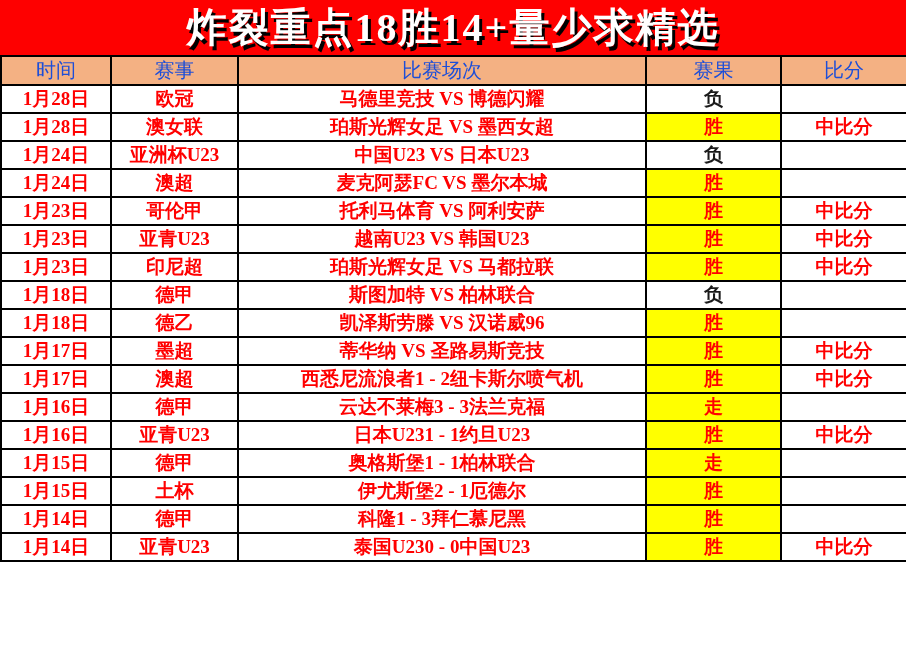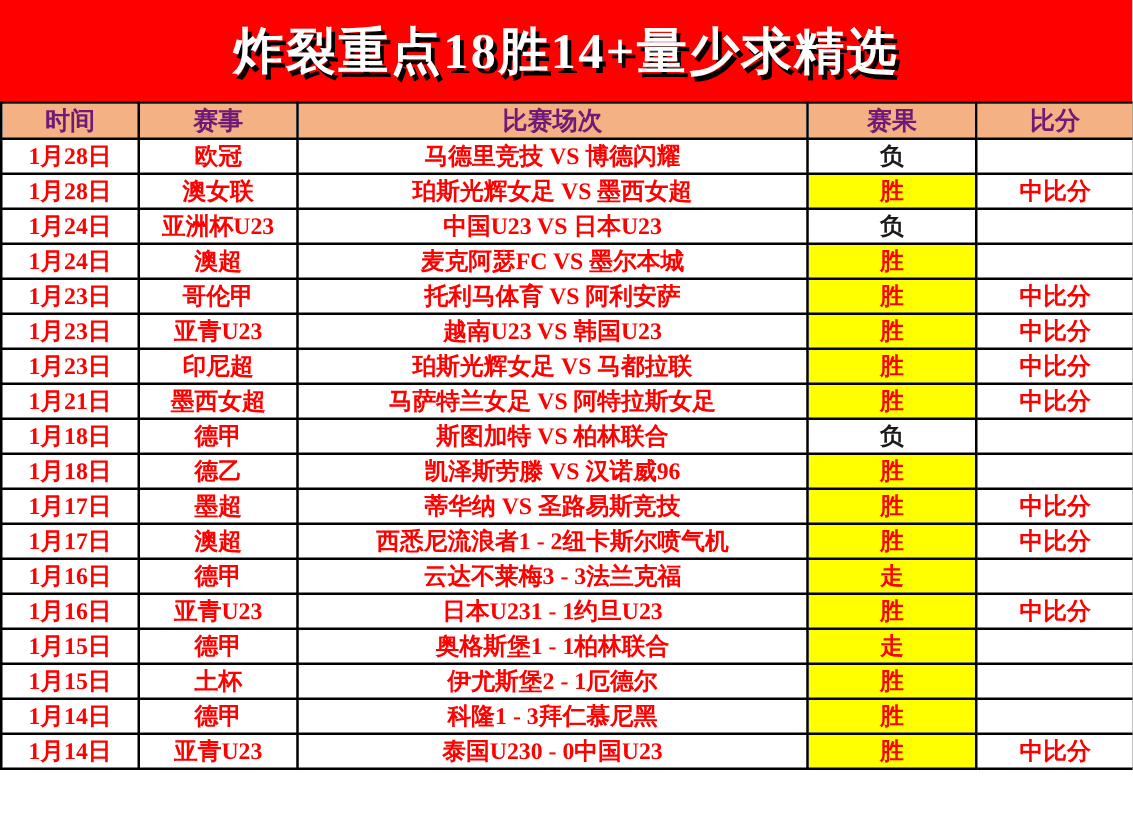--- a/index.html
+++ b/index.html
@@ -6,21 +6,21 @@
     margin: 0;
     padding: 0;
     width: 906px;
     height: 669px;
     background: #ffffff;
     font-family: "Liberation Serif", "DejaVu Serif", serif;
     overflow: hidden;
   }
   .banner {
     width: 906px;
-    height: 81px;
+    height: 55px;
     background: #FE0000;
     display: flex;
     align-items: center;
     justify-content: center;
     box-sizing: border-box;
   }
   .banner-title {
     color: #FFFFFF;
     font-size: 40px;
     font-weight: bold;
@@ -31,22 +31,22 @@
   table.results {
     width: 906px;
     border-collapse: collapse;
     table-layout: fixed;
   }
   table.results th {
     background: #F4B183;
     border: 2px solid #000000;
     height: 26px;
     font-size: 20px;
-    font-weight: bold;
-    color: #701a75;
+    font-weight: normal;
+    color: #1d4ed8;
     text-align: center;
     padding: 0;
     overflow: hidden;
   }
   table.results td {
     border: 2px solid #000000;
     height: 24px;
     font-size: 19px;
     font-weight: bold;
     text-align: center;
@@ -132,27 +132,20 @@
         <td class="c-score">中比分</td>
       </tr>
       <tr>
         <td class="c-date">1月23日</td>
         <td class="c-league">印尼超</td>
         <td class="c-match">珀斯光辉女足 VS 马都拉联</td>
         <td class="c-result hl">胜</td>
         <td class="c-score">中比分</td>
       </tr>
       <tr>
-        <td class="c-date">1月21日</td>
-        <td class="c-league">墨西女超</td>
-        <td class="c-match">马萨特兰女足 VS 阿特拉斯女足</td>
-        <td class="c-result hl">胜</td>
-        <td class="c-score">中比分</td>
-      </tr>
-      <tr>
         <td class="c-date">1月18日</td>
         <td class="c-league">德甲</td>
         <td class="c-match">斯图加特 VS 柏林联合</td>
         <td class="c-result">负</td>
         <td class="c-score"></td>
       </tr>
       <tr>
         <td class="c-date">1月18日</td>
         <td class="c-league">德乙</td>
         <td class="c-match">凯泽斯劳滕 VS 汉诺威96</td>

